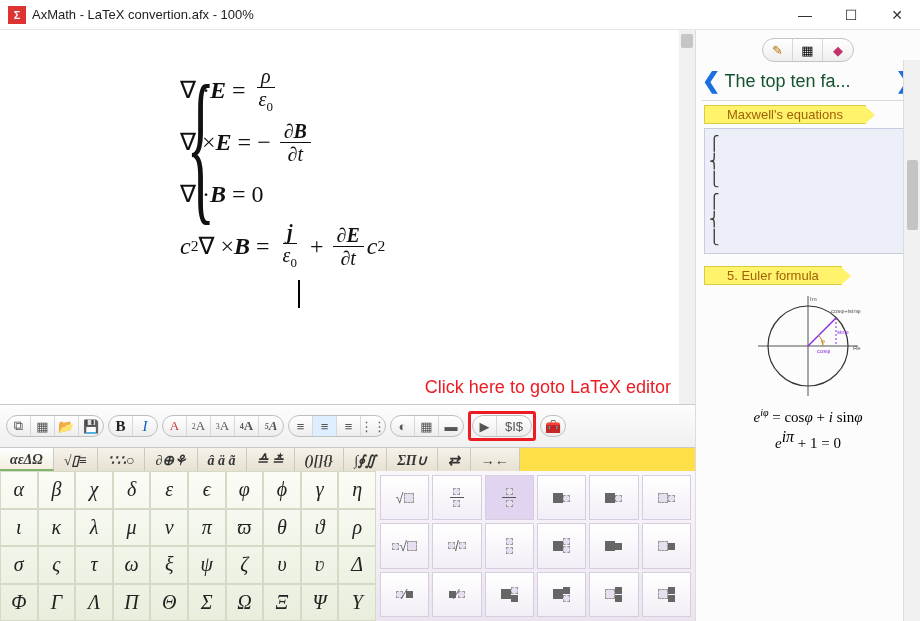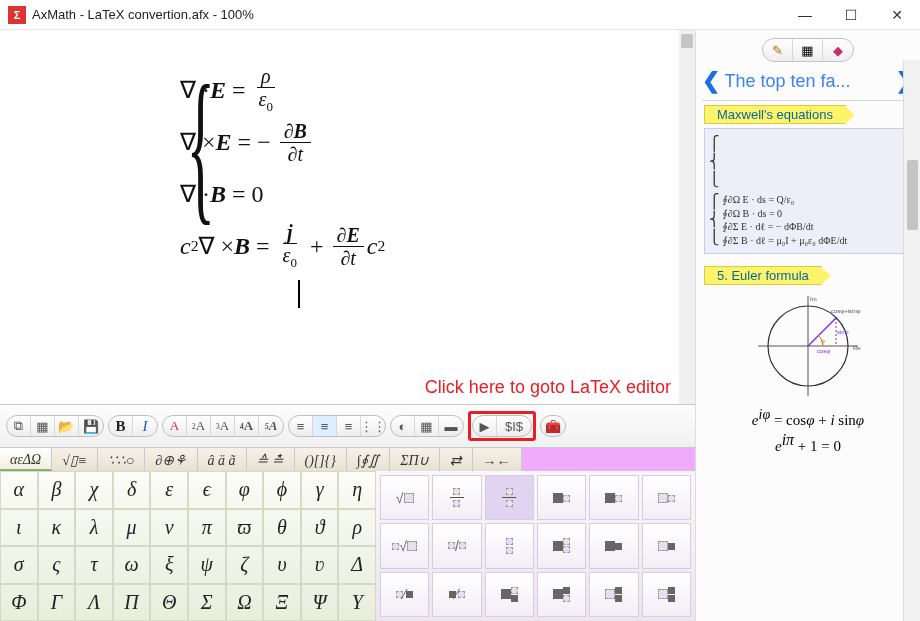--- a/index.html
+++ b/index.html
@@ -28,42 +28,42 @@
   .hint { position:absolute; right: 24px; bottom: 6px; color:#ec1c24; font-size:18px; font-family:"Segoe UI",sans-serif;}
   .toolbar-wrap { border-top: 1px solid #c9c9c9; background: linear-gradient(#fdfdfd,#f0f0f0); padding: 4px 6px; }
   .tool-row { display:flex; align-items:center; gap:4px; padding:2px 0;}
   .pill-group { display:flex; border:1px solid #bfbfbf; border-radius:12px; background:linear-gradient(#fff,#ededed); overflow:hidden;}
   .pill-btn { width:24px; height:20px; display:flex; align-items:center; justify-content:center; font-size:13px; border-right:1px solid #d8d8d8; color:#555;}
   .pill-btn:last-child { border-right:none;}
   .pill-btn.b { font-weight:bold; color:#222; font-family:'Times New Roman',serif; font-size:15px;}
   .pill-btn.i { font-style:italic; color:#1060c0; font-family:'Times New Roman',serif; font-size:15px;}
   .pill-btn.latex { width:34px; }
   .latex-highlight { border:3px solid #ec1c24; padding:1px; border-radius:3px; }
-  .tabs-row { display:flex; background:#f0abfc; border-top:1px solid #c9c9c9; height:24px; }
+  .tabs-row { display:flex; background:#fde047; border-top:1px solid #c9c9c9; height:24px;font-weight:bold; }
   .sym-tab { padding:2px 10px 0; font-family:'Times New Roman',serif; font-size:14px; font-style:italic; color:#333; border-right:1px solid #c9c9c9; display:flex; align-items:center; background:linear-gradient(#f6f2e8,#e7e1d2); cursor:default;}
   .sym-tab.active { background:linear-gradient(#fff,#f4efdf); border-bottom:2px solid #7fb56e;}
   .sym-panels { display:flex; height: 150px;}
   .greek-panel { width: 376px; background: linear-gradient(#fbfcf6,#e8eedc); display:grid; grid-template-columns: repeat(10,1fr); grid-template-rows: repeat(4,1fr); }
   .greek-cell { border:1px solid #d5dac7; display:flex; align-items:center; justify-content:center; font-family:'Times New Roman',serif; font-style:italic; font-size:20px; color:#222; }
   .struct-panel { flex:1; background: linear-gradient(#faf7fb,#ece4ef); padding:4px; display:grid; grid-template-columns: repeat(6,1fr); grid-template-rows:repeat(3,1fr); gap:3px;}
   .struct-cell { border:1px solid #d6cde0; display:flex; align-items:center; justify-content:center; background:linear-gradient(#fff,#f3eef6); font-size:14px; color:#666;}
   .struct-cell .box { width:10px; height:10px; border:1px dashed #999; display:inline-block; background:#e7dff0;}
   .struct-cell .sbox { width:7px; height:7px; border:1px dashed #999; display:inline-block; background:#e7dff0;}
   .struct-cell .blk { width:10px; height:10px; background:#666; display:inline-block;}
   .struct-cell .sblk { width:7px; height:7px; background:#666; display:inline-block;}
   .right { width: 224px; display:flex; flex-direction: column; background:#fcfcfc;}
   .right .top-bar { display:flex; justify-content:center; padding:8px 0 6px; gap:0;}
   .right .top-pill { display:flex; border:1px solid #c3c3c3; border-radius:14px; overflow:hidden; background:linear-gradient(#fff,#eee);}
   .right .top-pill span { width:30px; height:22px; display:flex; align-items:center; justify-content:center; border-right:1px solid #d6d6d6; font-size:13px;}
   .right .top-pill span:last-child{border:none;}
   .crumb { text-align:center; color:#1b5fc2; font-size:13px; padding:2px 0 6px;}
   .nav-title { display:flex; align-items:center; padding:0 6px 6px; gap:4px;}
   .nav-arrow { color:#1b6fe0; font-size:22px; font-weight:bold;}
-  .nav-text { flex:1; font-size:18px; color:#3b82f6; white-space:nowrap; overflow:hidden; text-overflow:ellipsis;}
-  .section-label { background:#fff36b; border:1px solid #d8cc40; padding:1px 12px; font-size:13px; color:#0369a1; display:inline-block; position:relative;}
+  .nav-text { flex:1; font-size:18px; color:#14532d; white-space:nowrap; overflow:hidden; text-overflow:ellipsis;}
+  .section-label { background:#fff36b; border:1px solid #d8cc40; padding:1px 22px; font-size:13px; color:#a16207; display:inline-block; position:relative;}
   .section-label::after{content:""; position:absolute; right:-10px; top:0; border-top:9px solid transparent; border-bottom:9px solid transparent; border-left:10px solid #fff36b;}
   .section { padding: 4px 8px 8px; }
   .preview-box { background:#eceef8; border:1px solid #c9cbe0; margin-top:4px; padding:6px 4px; font-family:'Times New Roman',serif; font-size:10px; line-height:1.35; color:#333;}
   .preview-box .mini-row{white-space:nowrap;}
   .circle-plot { width:110px; height:110px; margin:6px auto; position:relative;}
   .eq-small { font-family:'Times New Roman',serif; text-align:center; font-size:15px; margin:2px 0;}
   .divider { height:1px; background:#d8d8d8; margin:0 6px;}
   .scrollbarR { position:absolute; right:0; top:30px; width:17px; bottom:0; background:#f1f1f1; border-left:1px solid #dcdcdc;}
   .right { position:relative;}
   .scrollbarR .thumb{position:absolute; top:100px; left:3px; width:11px; height:70px; background:#c4c4c4; border-radius:2px;}
@@ -323,26 +323,20 @@
       <div class="preview-box" id="maxwell-mini">
           <div style="display: flex;">
             <div style="white-space: pre; font-size: 14px; line-height: 18px; margin-right: 3px;">⎧
 ⎨
 ⎩</div>
           </div>
           <div style="display: flex; margin-top: 4px;">
             <div style="white-space: pre; font-size: 14px; line-height: 18px; margin-right: 3px;">⎧
 ⎨
 ⎩</div>
-            <div>
-              <div class="mini-row">∮∂Ω E · ds = Q/ε₀</div>
-              <div class="mini-row">∮∂Ω B · ds = 0</div>
-              <div class="mini-row">∮∂Σ E · dℓ = − dΦB/dt</div>
-              <div class="mini-row">∮∂Σ B · dℓ = μ₀I + μ₀ε₀ dΦE/dt</div>
-            </div>
           </div>
         </div>
     </div>
 
     <div class="section">
       <span class="section-label">5. Euler formula</span>
       <div class="circle-plot">
         <svg viewBox="0 0 110 110">
           <line x1="5" y1="55" x2="105" y2="55" stroke="#555" stroke-width="1"></line>
           <line x1="55" y1="5" x2="55" y2="105" stroke="#555" stroke-width="1"></line>
@@ -351,21 +345,21 @@
           <line x1="83" y1="27" x2="83" y2="55" stroke="#8a2be2" stroke-width="1" stroke-dasharray="2,2"></line>
           <path d="M 70 55 A 15 15 0 0 0 65 44" fill="none" stroke="#c08000" stroke-width="1"></path>
           <text x="100" y="59" font-size="6" fill="#555">Re</text>
           <text x="57" y="10" font-size="6" fill="#555">Im</text>
           <text x="68" y="52" font-size="6" fill="#c08000">φ</text>
           <text x="78" y="22" font-size="6" fill="#555">cosφ+isinφ</text>
           <text x="84" y="43" font-size="6" fill="#8a2be2">sinφ</text>
           <text x="64" y="62" font-size="6" fill="#8a2be2">cosφ</text>
         </svg>
       </div>
-      <div class="eq-small"><span class="it">e</span><sup class="it" style="font-size:14px">iφ</sup> = cos<span class="it">φ</span> + <span class="it">i</span> sin<span class="it">φ</span></div>
+      <div class="eq-small"><span class="it">e</span><sup class="it" style="font-size:10px">iφ</sup> = cos<span class="it">φ</span> + <span class="it">i</span> sin<span class="it">φ</span></div>
       <div class="eq-small"><span class="it">e</span><sup class="it" style="font-size:16px">iπ</sup> + 1 = 0</div>
     </div>
 
 
     <div class="scrollbarR">
         <div class="thumb"></div>
       </div>
   </div>
 </div>
 

